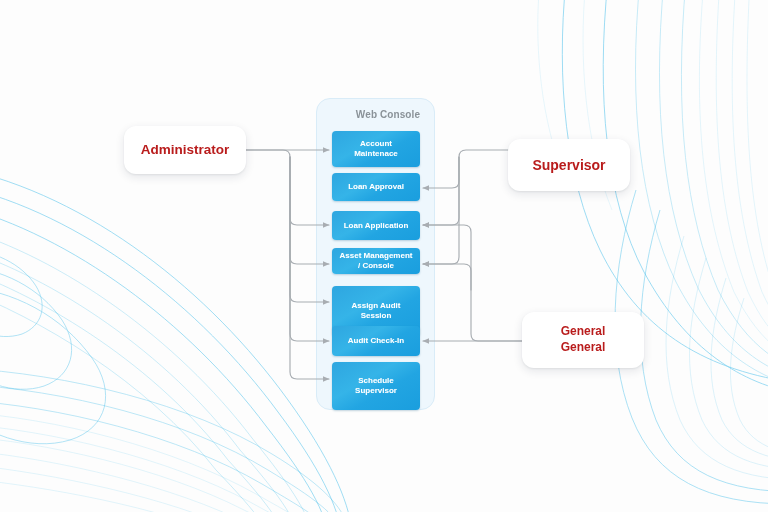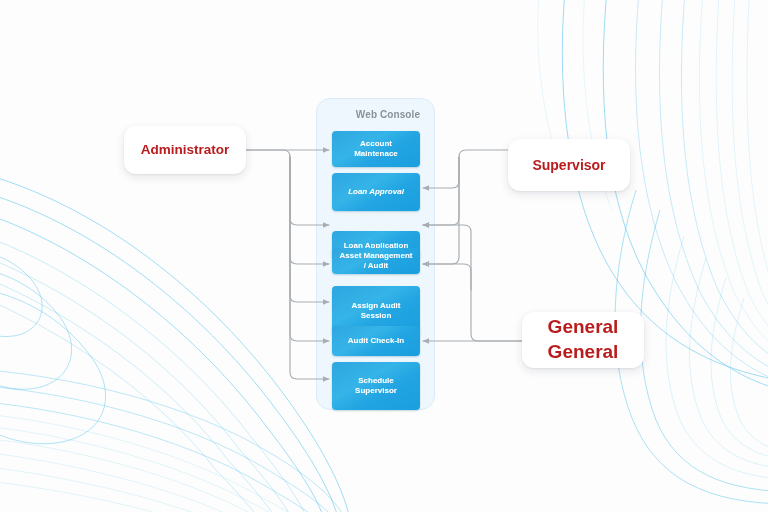--- a/index.html
+++ b/index.html
@@ -71,21 +71,21 @@
     align-items: center;
     justify-content: center;
     text-align: center;
     color: #b91c1c;
     font-weight: bold;
     z-index: 6;
     line-height: 1.3;
   }
   #actor-administrator { left: 124px; top: 126px; width: 122px; height: 48px; font-size: 13.5px; }
   #actor-supervisor    { left: 508px; top: 139px; width: 122px; height: 52px; font-size: 14px; }
-  #actor-general       { left: 522px; top: 312px; width: 122px; height: 56px; font-size: 19px; text-align: right; }
+  #actor-general       { left: 522px; top: 312px; width: 122px; height: 56px; font-size: 12px; text-align: right; }
   
   #links {
     position: absolute; left: 0; top: 0;
     width: 768px; height: 512px;
     z-index: 4;
     pointer-events: none;
   }
 </style>
 </head>
 <body>
@@ -204,32 +204,32 @@
     <div id="console-title">Web Console</div>
   </div>
 
   <div class="svc" style="top:131px; height:36px;">
     <span>
       <span>Account</span><br>
       <span>Maintenace</span>
     </span>
   </div>
 
-  <div class="svc" style="top:173px; height:38px;font-style:italic;">
+  <div class="svc" style="top:173px; height:28px;">
     <span>Loan Approval</span>
   </div>
 
-  <div class="svc" style="top:211px; height:29px;margin-top:20px;">
+  <div class="svc" style="top:211px; height:29px;">
     <span>Loan Application</span>
   </div>
 
   <div class="svc" style="top:248px; height:26px;">
     <span>
       <span>Asset Management</span><br>
-      <span>/ Audit</span>
+      <span>/ Console</span>
     </span>
   </div>
 
   <div class="svc" style="top:286px; height:50px;">
     <span>
       <span>Assign Audit</span><br>
       <span>Session</span>
     </span>
   </div>
 

